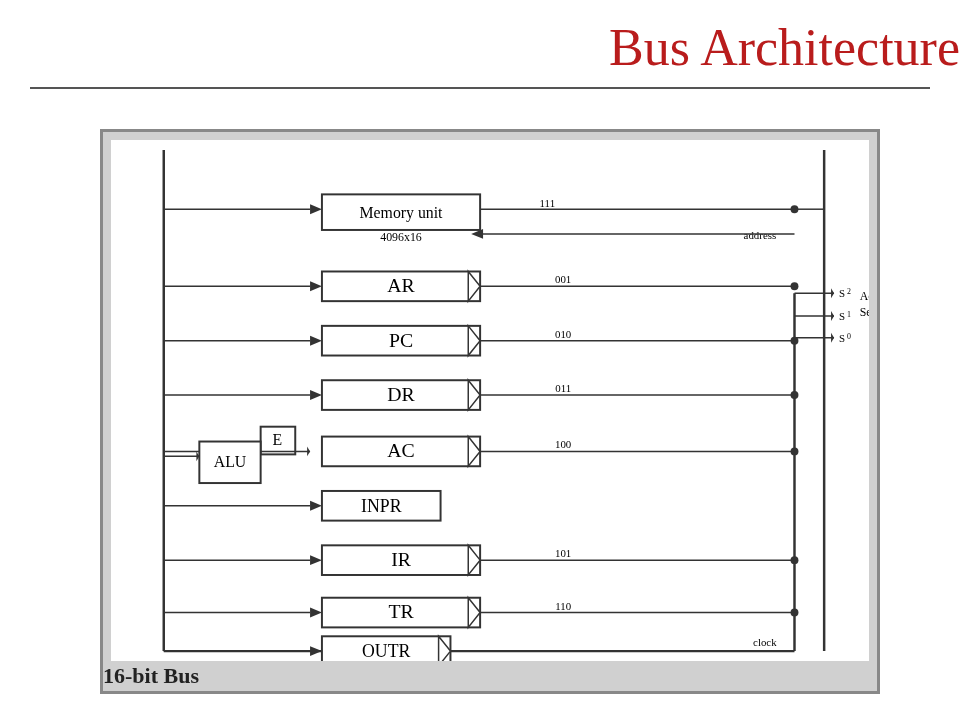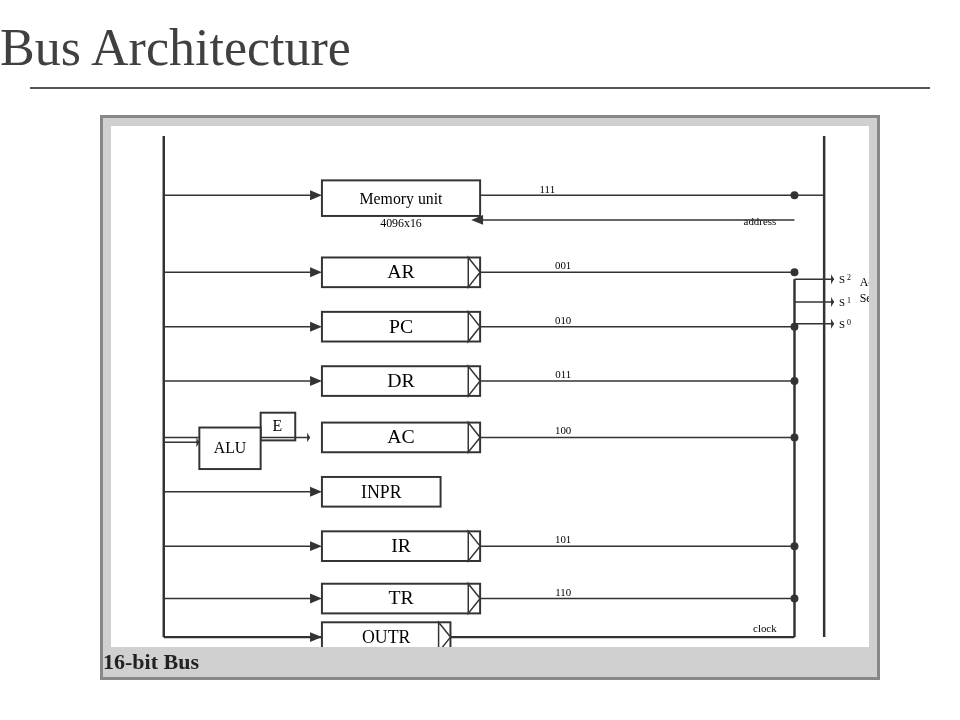--- a/index.html
+++ b/index.html
@@ -6,38 +6,38 @@
     body {
       width: 960px;
       height: 720px;
       background: #ffffff;
       font-family: 'Times New Roman', Times, serif;
       overflow: hidden;
       position: relative;
     }
 
     .page-title {
-      text-align: left;
+      text-align: right;
       font-size: 52px;
       font-weight: normal;
       padding-top: 18px;
       padding-bottom: 10px;
-      color: #404040;
+      color: #b91c1c;
     }
 
     .title-underline {
       border: none;
       border-top: 2px solid #555;
       margin: 0 30px 0 30px;
     }
 
     
     .diagram-container {
       position: absolute;
-      top: 115px;
+      top: 129px;
       left: 100px;
       width: 780px;
       height: 565px;
       background: #d0d0d0;
       border: 3px solid #888;
     }
 
     
     .diagram-inner {
       position: absolute;

